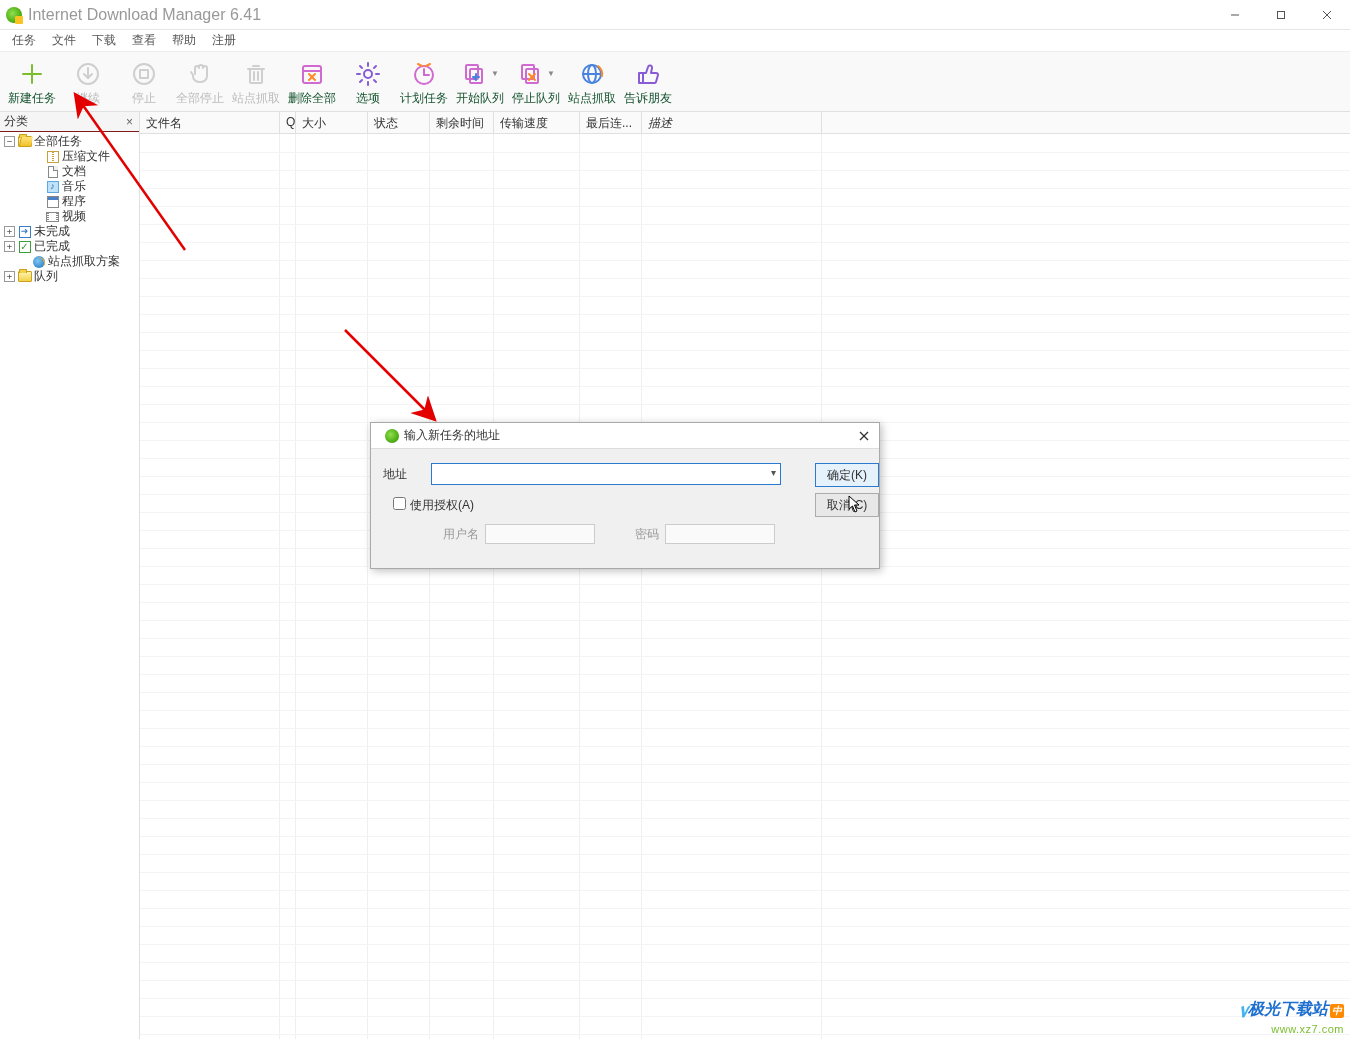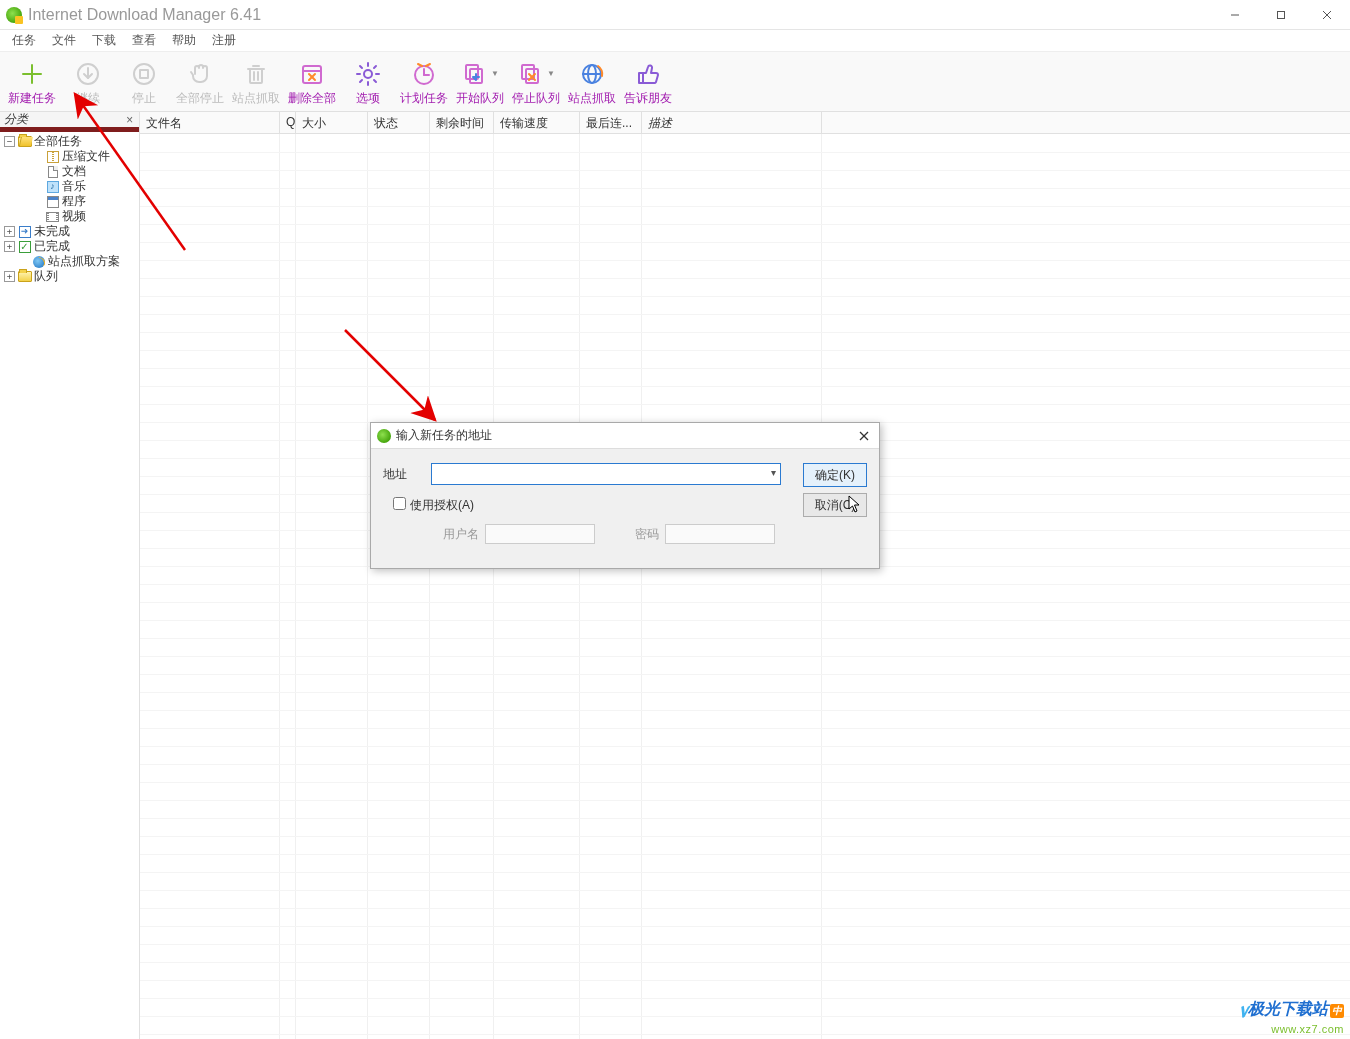--- a/index.html
+++ b/index.html
@@ -15,29 +15,29 @@
 .titlebar .winbtn svg { width: 10px; height: 10px; }
 
 
 .menubar { height: 22px; display: flex; align-items: center; padding-left: 6px; gap: 4px; color: #555; border-bottom: 1px solid #eee; }
 .menubar span { padding: 2px 6px; }
 
 
 .toolbar { height: 60px; background: #f9f9f9; border-bottom: 1px solid #e0e0e0; display: flex; align-items: center; padding: 4px 4px 0 4px; }
 .toolbtn { width: 56px; height: 56px; display: flex; flex-direction: column; align-items: center; justify-content: center; gap: 3px; }
 .toolbtn .ticon { width: 28px; height: 26px; display: flex; align-items: center; justify-content: center; }
-.toolbtn .tlabel { font-size: 12px; color: #a21caf; }
+.toolbtn .tlabel { font-size: 12px; color: #14532d; }
 .toolbtn.disabled .tlabel { color: #bbb; }
 .toolbtn .drop { font-size: 8px; color: #888; margin-left: 2px; }
 .toolbtn-row { display: flex; align-items: center; }
 
 
 .main { display: flex; height: calc(100% - 112px); }
 .sidebar { width: 140px; border-right: 1px solid #e0e0e0; background: #fff; position: relative; }
-.sidebar-header { height: 20px; background: #f5f5f5; border-bottom: 5px solid #7f1d1d; display: flex; align-items: center; padding-left: 4px; font-size: 12px; color: #333; font-style: italic; }
+.sidebar-header { height: 20px; background: #f5f5f5; border-bottom: 1px solid #7f1d1d; display: flex; align-items: center; padding-left: 4px; font-size: 12px; color: #333; }
 .sidebar-header .close { margin-left: auto; margin-right: 6px; color: #666; cursor: pointer; font-size: 12px; }
 .tree { padding: 2px 0; font-size: 12px; line-height: 15px; }
 .tree-row { display: flex; align-items: center; height: 15px; white-space: nowrap; }
 .tree-row .exp { width: 11px; height: 11px; border: 1px solid #999; display: inline-flex; align-items: center; justify-content: center; font-size: 9px; line-height: 1; margin-right: 2px; color: #555; font-family: monospace; }
 .tree-row .exp.blank { border: none; }
 .tree-row .ticon2 { width: 15px; height: 13px; display: inline-flex; align-items: center; justify-content: center; margin-right: 2px; }
 .tree-row .tlabel2 { }
 .indent1 { padding-left: 4px; }
 .indent2 { padding-left: 18px; }
 .indent3 { padding-left: 32px; }
@@ -66,36 +66,36 @@
 
 
 .listarea { flex: 1; display: flex; flex-direction: column; border-left: none; }
 .list-header { height: 22px; background: #fafafa; border-bottom: 1px solid #e0e0e0; display: flex; }
 .list-header .col { border-right: 1px solid #e0e0e0; padding: 3px 6px; font-size: 12px; color: #333; overflow: hidden; white-space: nowrap; }
 .list-body { flex: 1; background: #fff; position: relative; }
 .gridline { position: absolute; top: 0; bottom: 0; border-right: 1px solid #f0f0f0; }
 
 
 .overlay-dialog { position: absolute; left: 370px; top: 422px; width: 510px; background: #f0f0f0; border: 1px solid #a9a9a9; box-shadow: 2px 2px 8px rgba(0,0,0,.25); }
-.dlg-title { height: 26px; background: #fff; display: flex; align-items: center; padding-left: 6px; border-bottom: 1px solid #ddd; }
+.dlg-title { height: 26px; background: #fff; display: flex; align-items: center; padding-left: 14px; border-bottom: 1px solid #ddd; }
 .dlg-title .app-icon { width: 14px; height: 14px; margin-right: 5px; }
 .dlg-title .dlg-close { margin-left: auto; width: 30px; height: 26px; display: flex; align-items: center; justify-content: center; }
 .dlg-body { padding: 14px 12px 24px 12px; position: relative; }
 .dlg-row { display: flex; align-items: center; margin-bottom: 12px; gap: 8px; }
 .dlg-row label { width: 40px; text-align: left; }
 .url-input { flex: 1; height: 22px; border: 1px solid #2a7ad1; background: #fff; position: relative; }
 .url-input .caret { position: absolute; right: 4px; top: 3px; font-size: 10px; color: #555; }
 .dlg-btn { width: 64px; height: 24px; background: #e8e8e8; border: 1px solid #acacac; display: flex; align-items: center; justify-content: center; font-size: 12px; }
 .dlg-btn.primary { border: 1px solid #2a7ad1; background: #e5f1fb; }
 .dlg-check { display: flex; align-items: flex-start; gap: 4px; margin-left: 10px; margin-bottom: 10px; }
 .dlg-check input { width: 13px; height: 13px; }
 .dlg-cred { display: flex; gap: 40px; margin-left: 60px; color: #999; align-items: center; }
 .dlg-cred .cred-field { display: flex; align-items: center; gap: 6px; justify-content: flex-end; }
 .dlg-cred input { width: 110px; height: 20px; border: 1px solid #ccc; background: #fafafa; }
-.dlg-btns { position: absolute; right: 12px; top: 14px; display: flex; flex-direction: column; gap: 6px; }
+.dlg-btns { position: absolute; right: 0; top: 14px; display: flex; flex-direction: column; gap: 6px; }
 .cursor-img { position: absolute; width: 16px; height: 20px; pointer-events: none; }
 
 
 .annot { position: absolute; pointer-events: none; }
 
 
 .watermark { position: absolute; right: 6px; bottom: 4px; text-align: right; font-size: 12px; }
 .watermark .l1 { color: #1f6fd0; font-weight: bold; font-style: italic; font-size: 16px; }
 .watermark .swoosh { color: #40b3f0; font-size: 22px; vertical-align: middle; font-weight: bold; }
 .watermark .l2 { color: #7bbf2e; font-size: 11px; letter-spacing: .5px; }

